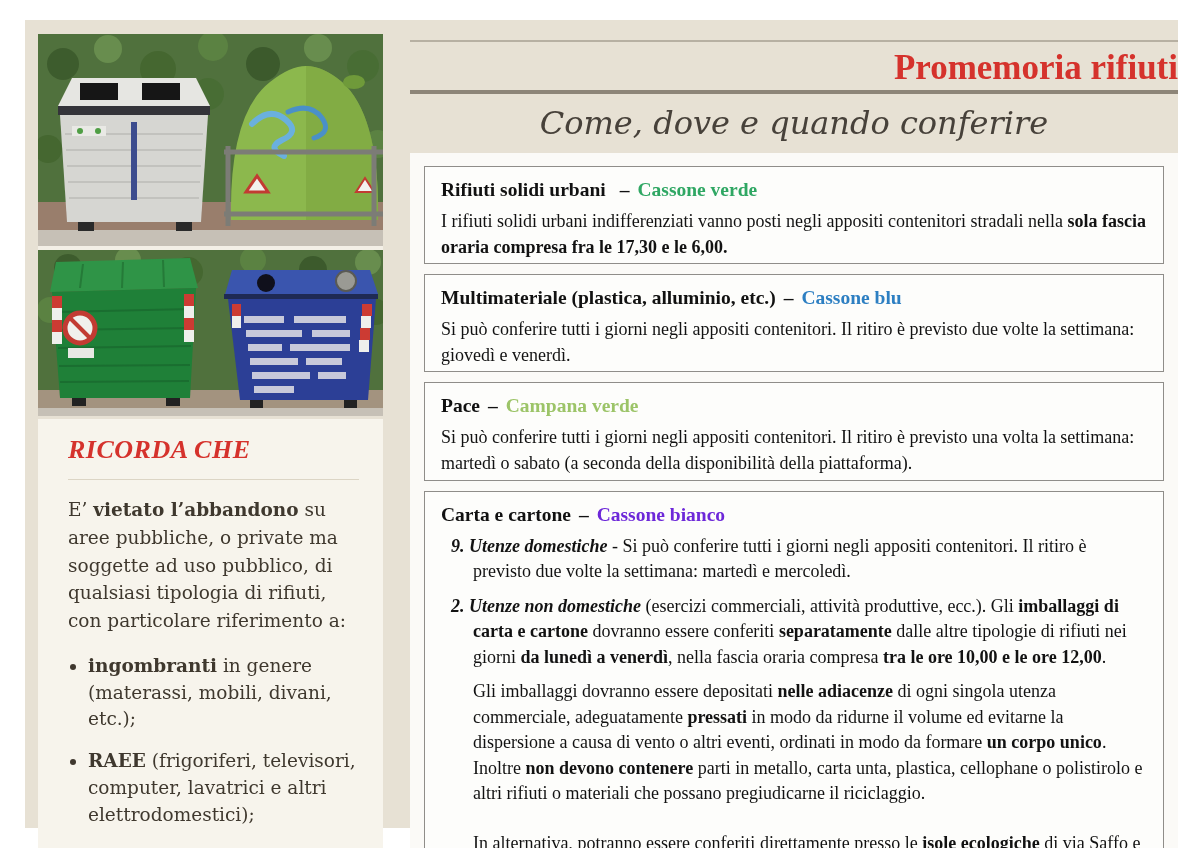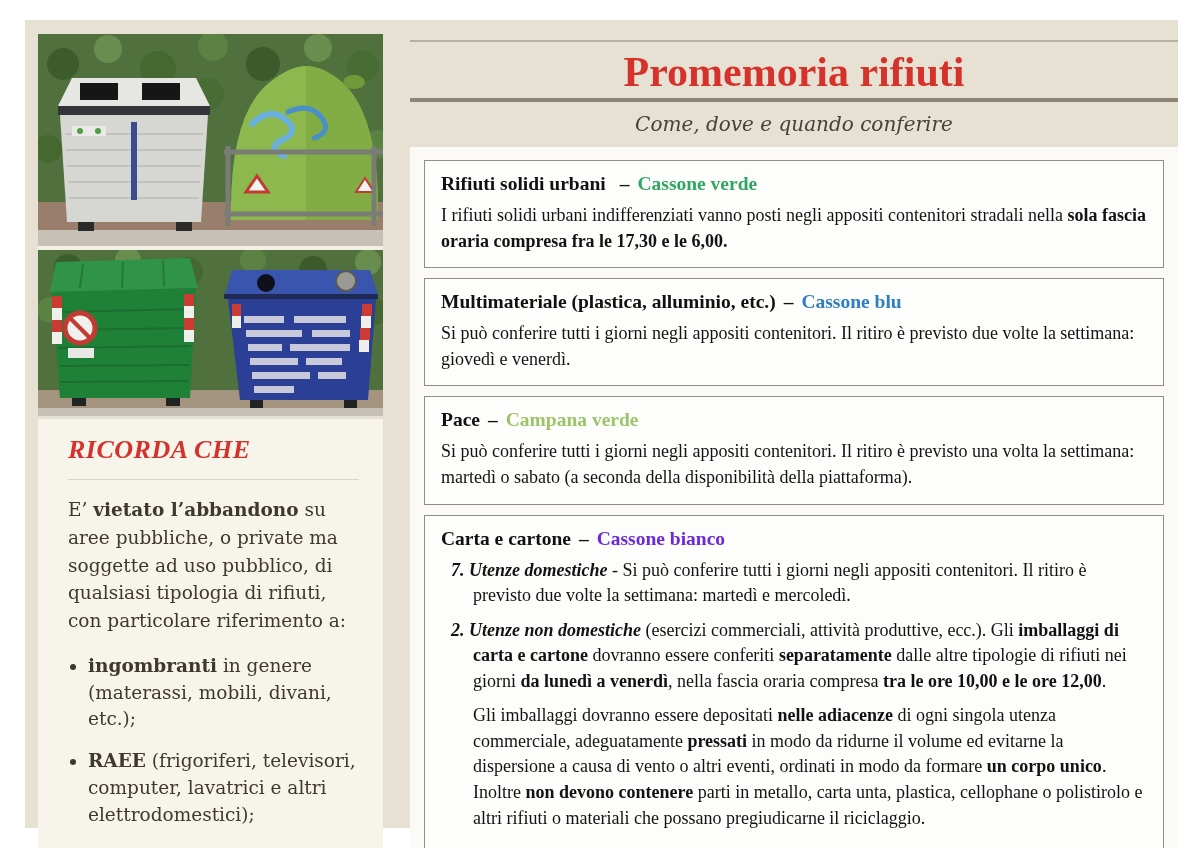--- a/index.html
+++ b/index.html
@@ -19,28 +19,28 @@
       font-weight:bold;font-family:"Liberation Serif",serif;}
   .ricorda-rule{border:none;border-top:1px solid #dcd5c5;margin:14px 0 16px 0;}
   .ricorda-panel p{margin:0 0 14px 0;font-size:18.5px;line-height:1.5;}
   .ricorda-panel ul{margin:18px 0 0 0;padding:0 0 0 20px;list-style:disc;}
   .ricorda-panel li{margin-bottom:15px;font-size:18.5px;line-height:1.45;}
 
   
   .right-col{position:absolute;left:385px;top:0;width:768px;}
   .rule-thin{height:2px;background:#b7b0a2;margin:20px 0 0 0;}
   .rule-thick{height:4px;background:#8d8578;margin:2px 0 0 0;}
-  h1.title{margin:6px 0 2px 0;text-align:center;font-size:42px;line-height:1.15;
+  h1.title{margin:6px 0 2px 0;text-align:right;font-size:35px;line-height:1.15;
       font-weight:bold;font-family:"Liberation Serif",serif;}
-  .subtitle{margin:10px 0 0 0;text-align:center;font-size:20px;font-style:italic;
+  .subtitle{margin:10px 0 0 0;text-align:center;font-size:32px;font-style:italic;
       color:#47413a;font-family:"DejaVu Serif","Liberation Serif",serif;}
   .boxes-panel{margin-top:11px;background:#fbfaf7;box-sizing:border-box;
       padding:13px 14px;min-height:664px;}
   .box{border:1px solid #8f8d89;background:#fdfdfb;box-sizing:border-box;
-      padding:10px 16px 11px 16px;margin-bottom:10px;}
+      padding:10px 16px 1px 16px;margin-bottom:10px;}
   .box:last-child{margin-bottom:0;}
   .box h3{margin:2px 0 8px 0;font-size:19.5px;font-weight:bold;color:#111;}
   .box h3 .sep{margin:0 8px;}
   .box h3 .sep.wide{margin-left:14px;}
   .box p{margin:0 0 8px 0;font-size:18px;line-height:1.42;color:#121212;}
   .box p:last-child{margin-bottom:2px;}
   .box4 .item{padding-left:32px;text-indent:-22px;margin-bottom:9px;}
   .box4 .ind{margin-left:32px;margin-bottom:24px;}
   .b{font-weight:bold;}
   .i{font-style:italic;}
@@ -233,21 +233,21 @@
           <h3>
             <span>Pace</span><span class="sep">–</span><span class="b" style="color: rgb(156, 196, 104);">Campana verde</span>
           </h3>
           <p><span>Si può conferire tutti i giorni negli appositi contenitori. Il ritiro è previsto una volta la settimana: martedì o sabato (a seconda della disponibilità della piattaforma).</span></p>
         </section>
 
         <section class="box box4">
           <h3>
             <span>Carta e cartone</span><span class="sep">–</span><span class="b" style="color: #6d28d9;">Cassone bianco</span>
           </h3>
-          <p class="item"><span class="b i">7. Utenze domestiche</span><span> - Si può conferire tutti i giorni negli appositi contenitori. Il ritiro è previsto due volte la settimana: martedì e mercoledì.</span></p>
+          <p class="item"><span class="b i">9. Utenze domestiche</span><span> - Si può conferire tutti i giorni negli appositi contenitori. Il ritiro è previsto due volte la settimana: martedì e mercoledì.</span></p>
           <p class="item"><span class="b i">2. Utenze non domestiche</span><span> (esercizi commerciali, attività produttive, ecc.). Gli </span><span class="b">imballaggi di carta e cartone</span><span> dovranno essere conferiti </span><span class="b">separatamente</span><span> dalle altre tipologie di rifiuti nei giorni </span><span class="b">da lunedì a venerdì</span><span>, nella fascia oraria compresa </span><span class="b">tra le ore 10,00 e le ore 12,00</span><span>.</span></p>
           <p class="ind"><span>Gli imballaggi dovranno essere depositati </span><span class="b">nelle adiacenze</span><span> di ogni singola utenza commerciale, adeguatamente </span><span class="b">pressati</span><span> in modo da ridurne il volume ed evitarne la dispersione a causa di vento o altri eventi, ordinati in modo da formare </span><span class="b">un corpo unico</span><span>. Inoltre </span><span class="b">non devono contenere</span><span> parti in metallo, carta unta, plastica, cellophane o polistirolo e altri rifiuti o materiali che possano pregiudicarne il riciclaggio.</span></p>
           <p class="ind"><span>In alternativa, potranno essere conferiti direttamente presso le </span><span class="b">isole ecologiche</span><span> di via Saffo e di piazzale della Pace, </span></p>
         </section>
 
       </div>
     </div>
 
   </div>
 </div>

